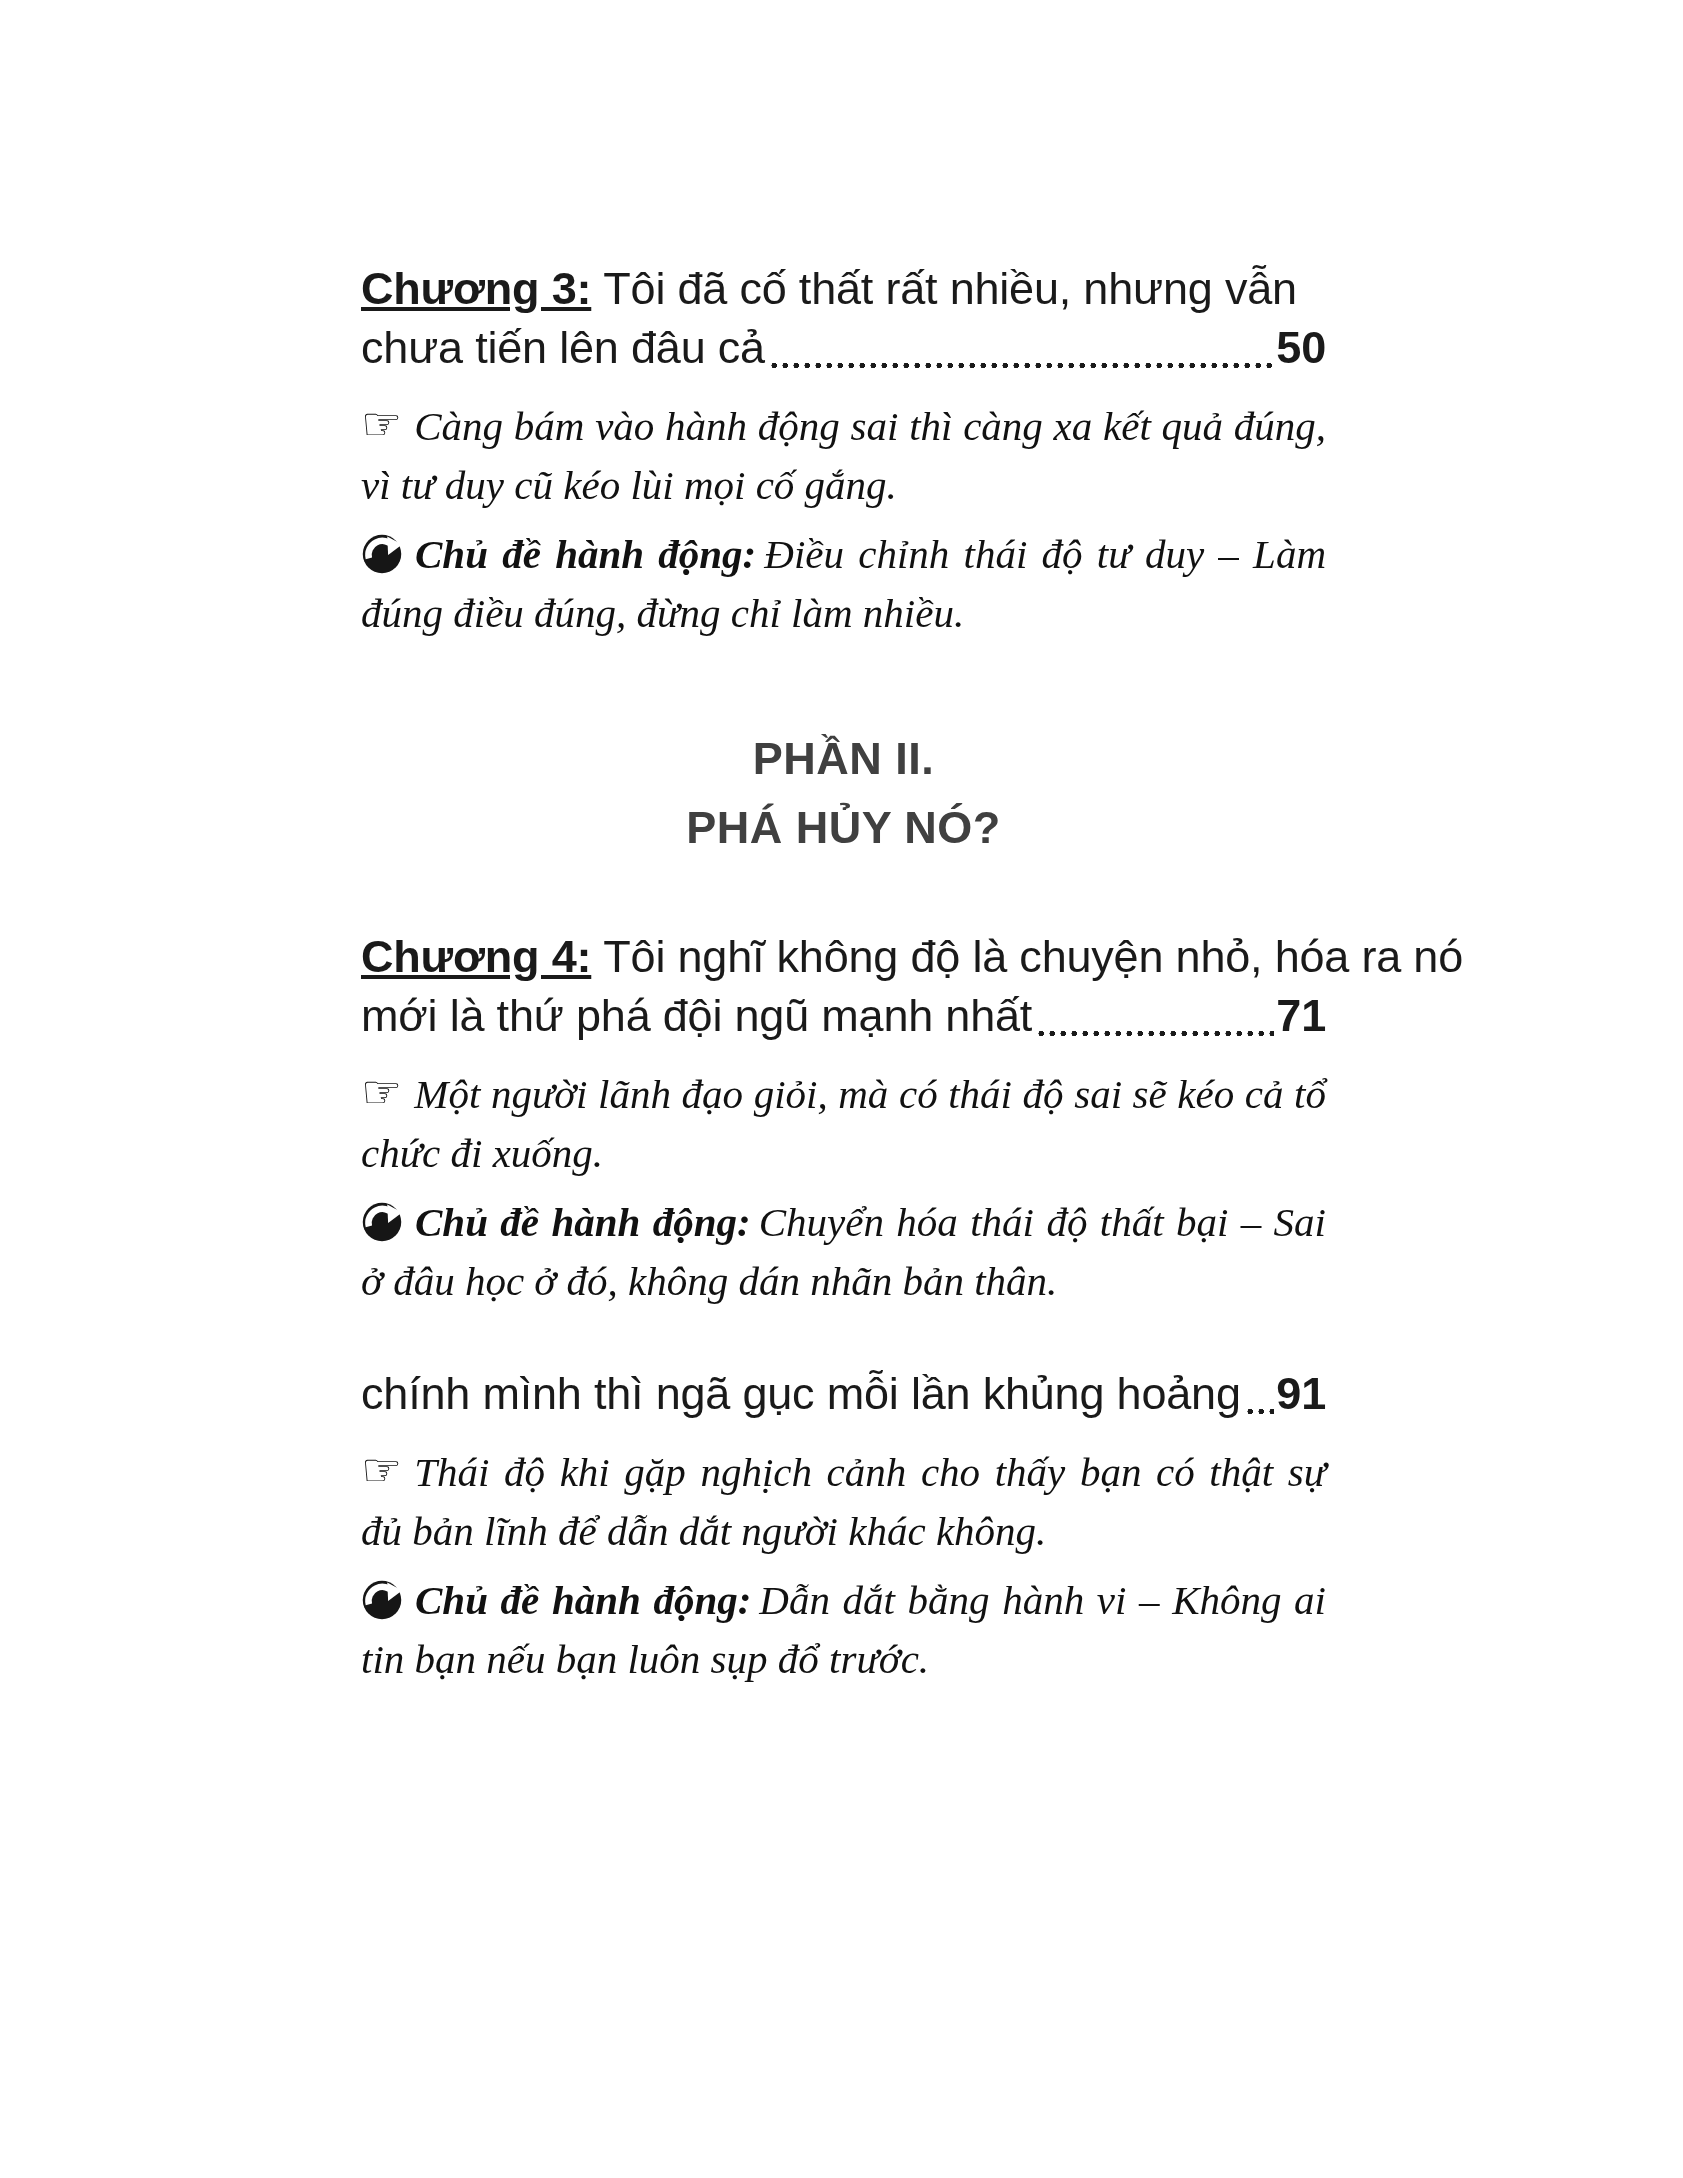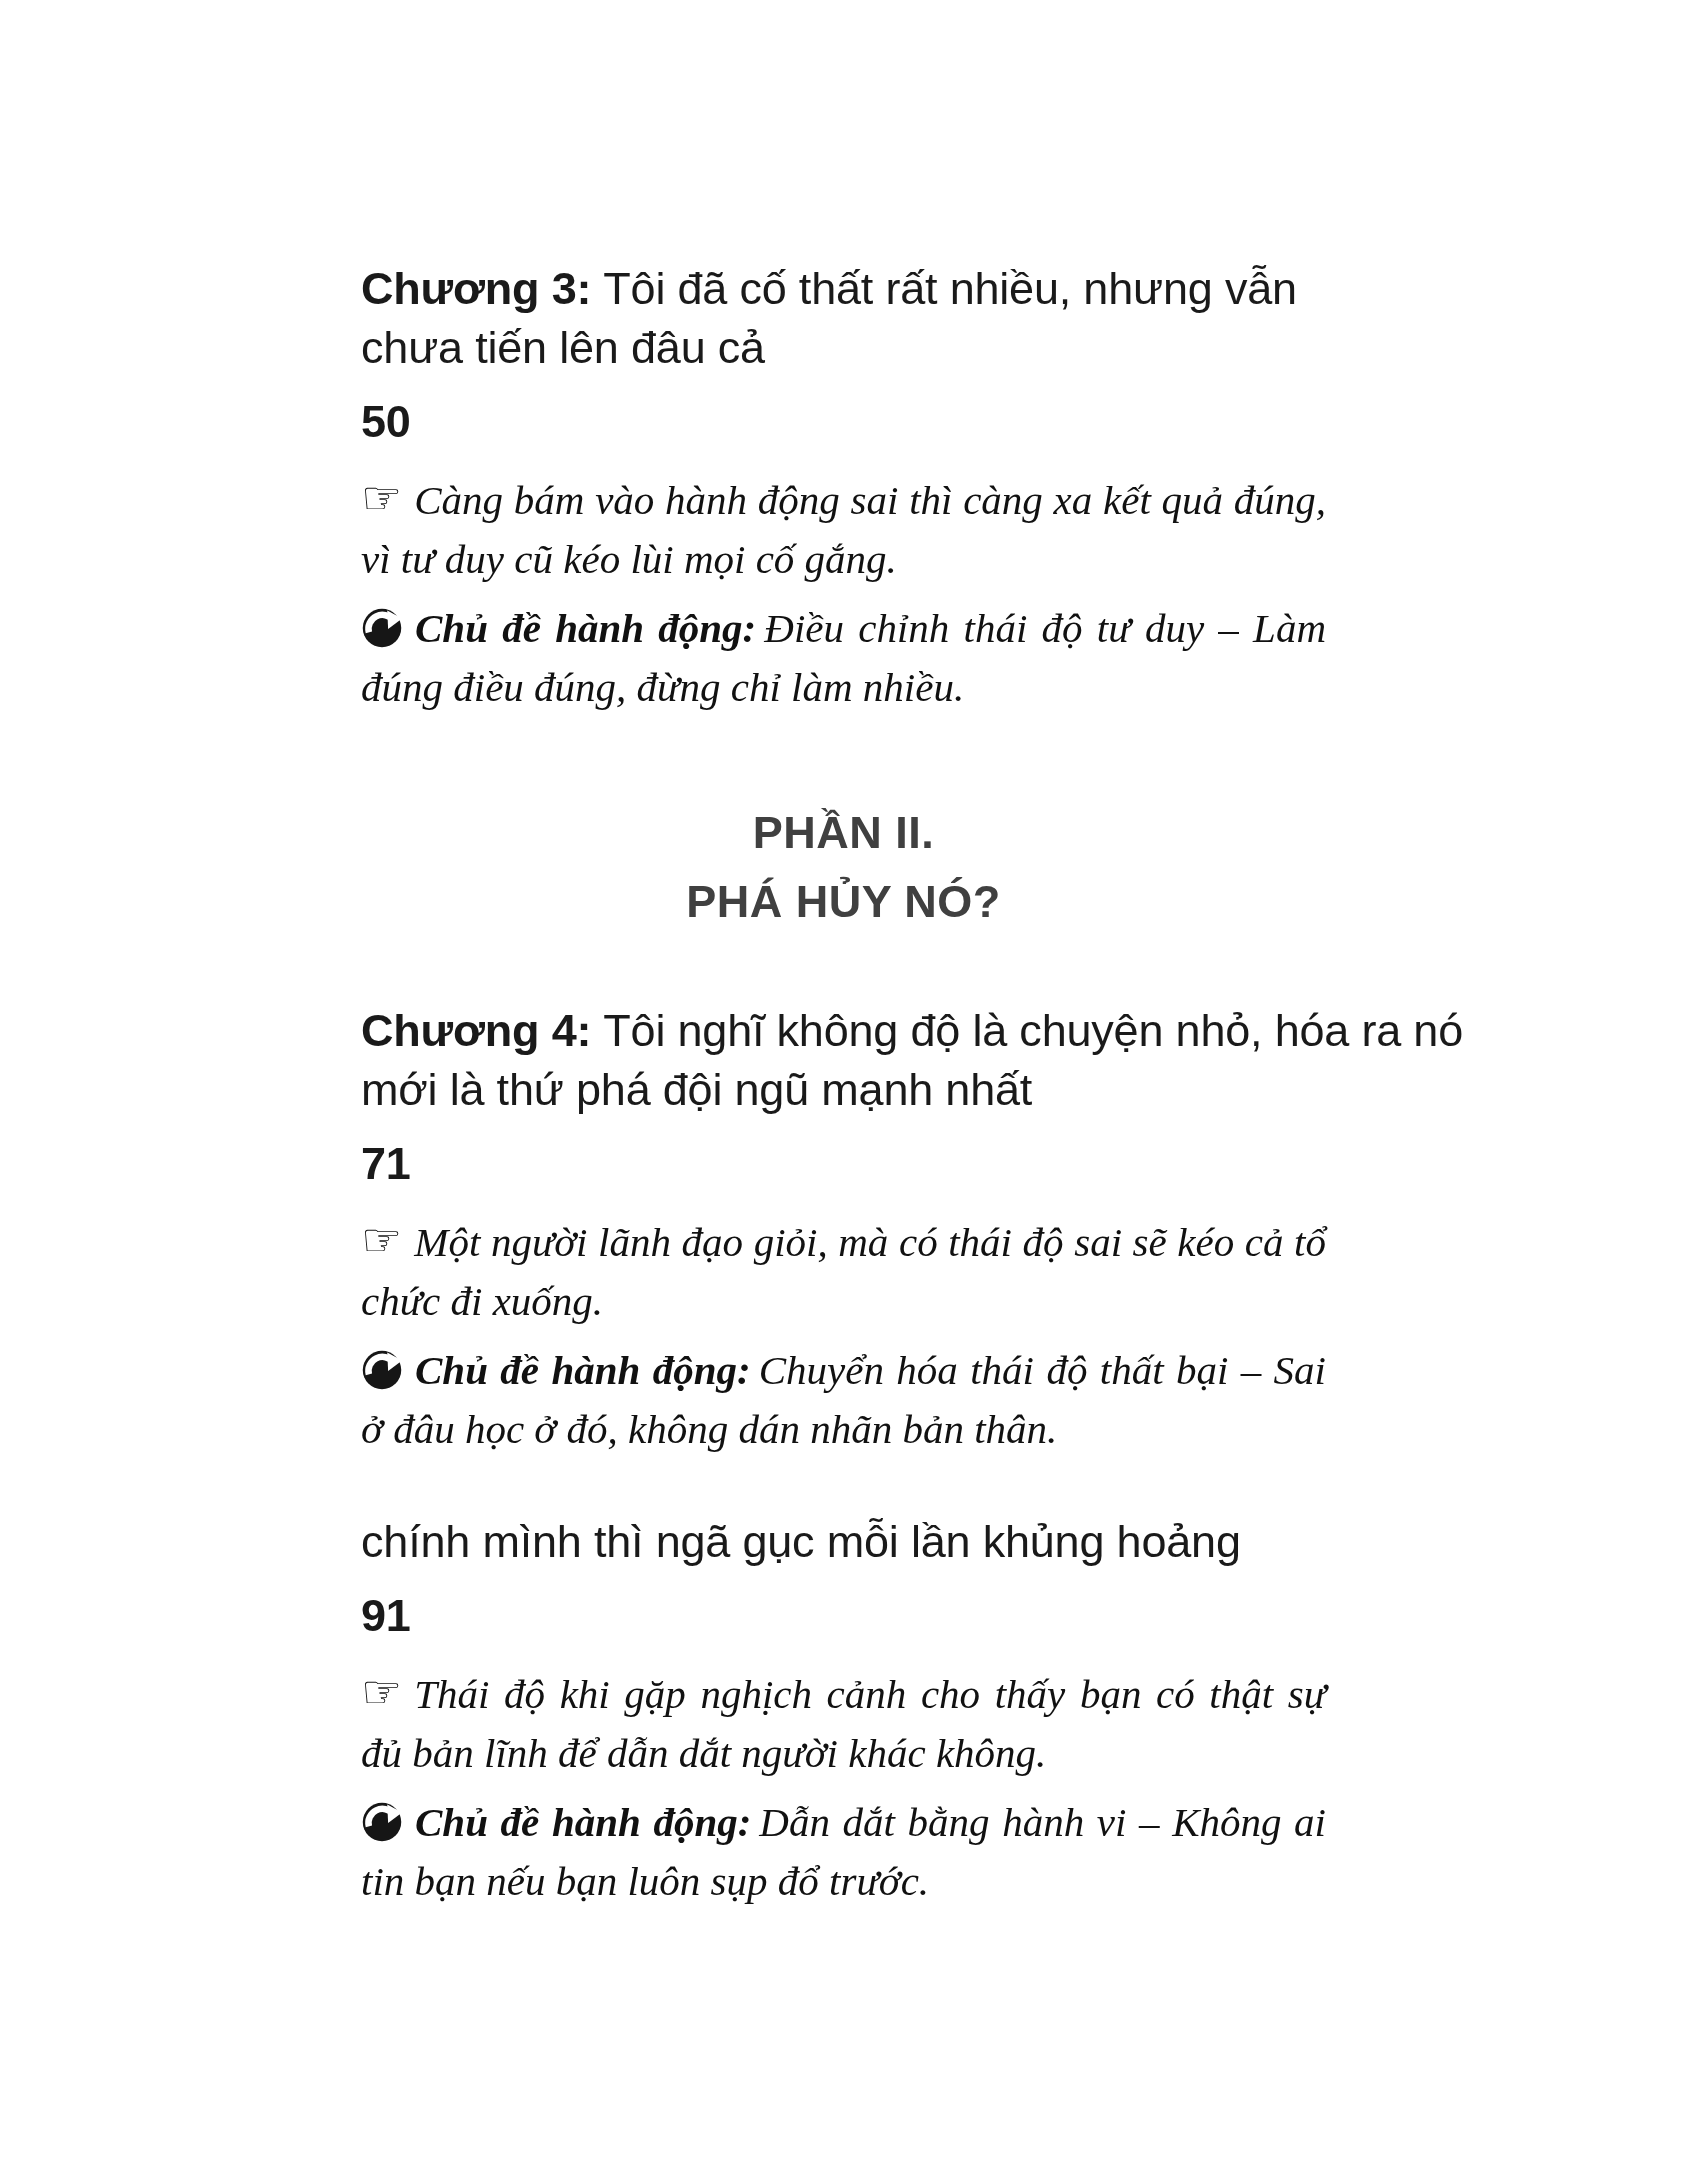--- a/index.html
+++ b/index.html
@@ -23,25 +23,24 @@
   }
 
   
   .chapter-entry {
     font-size: 45px;
     line-height: 59px;
     font-weight: 400;
     letter-spacing: -0.2px;
   }
   .chapter-line1 { white-space: nowrap; }
-  .chap-label { font-weight: 700; margin-right: 12px; }
+  .chap-label { font-weight: 700; margin-right: 12px; text-decoration: underline; }
   .chapter-line2 {
     display: flex;
     align-items: baseline;
-    flex-direction: column;
   }
   .chapter-line2 .tail { white-space: nowrap; }
   .dot-leader {
     flex: 1 1 auto;
     height: 7px;
     align-self: flex-end;
     margin: 0 2px 8px 6px;
     background-image: radial-gradient(circle at 3.2px 3.5px, #1a1a1a 2.6px, transparent 2.9px);
     background-size: 11px 7px;
     background-repeat: repeat-x;

